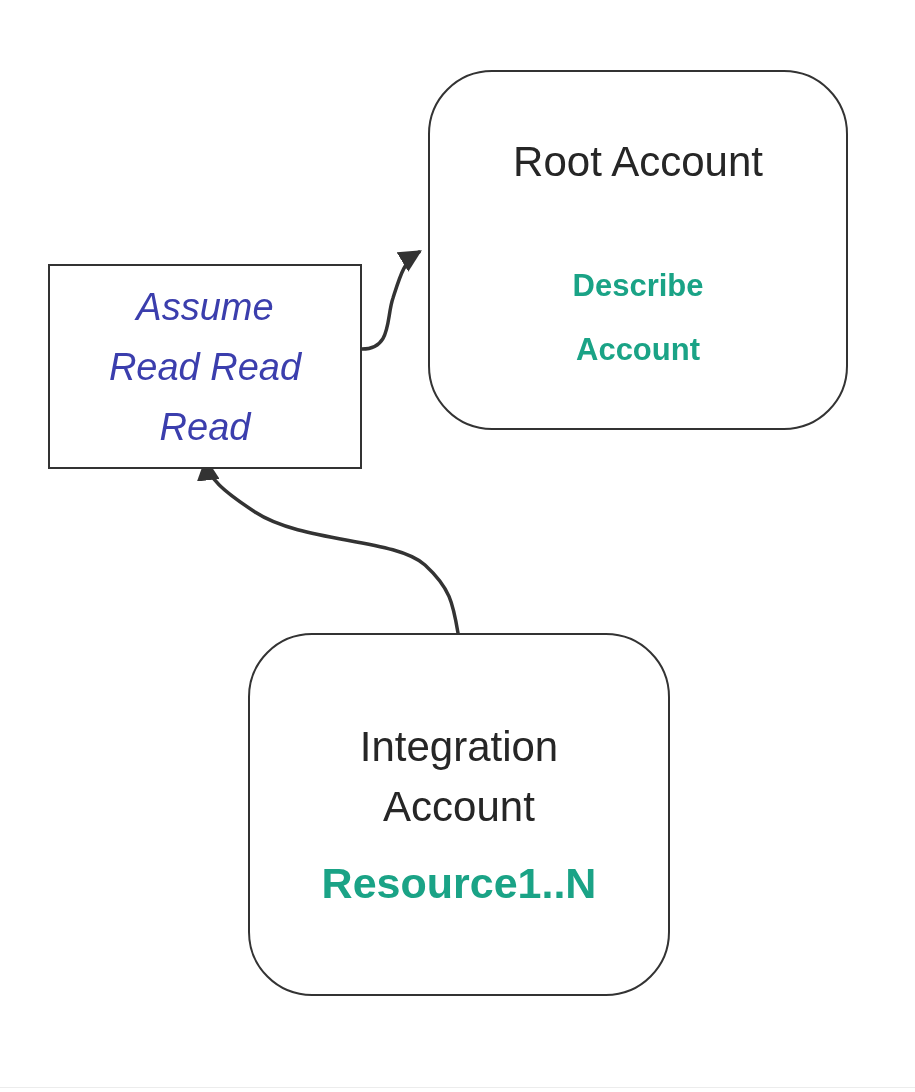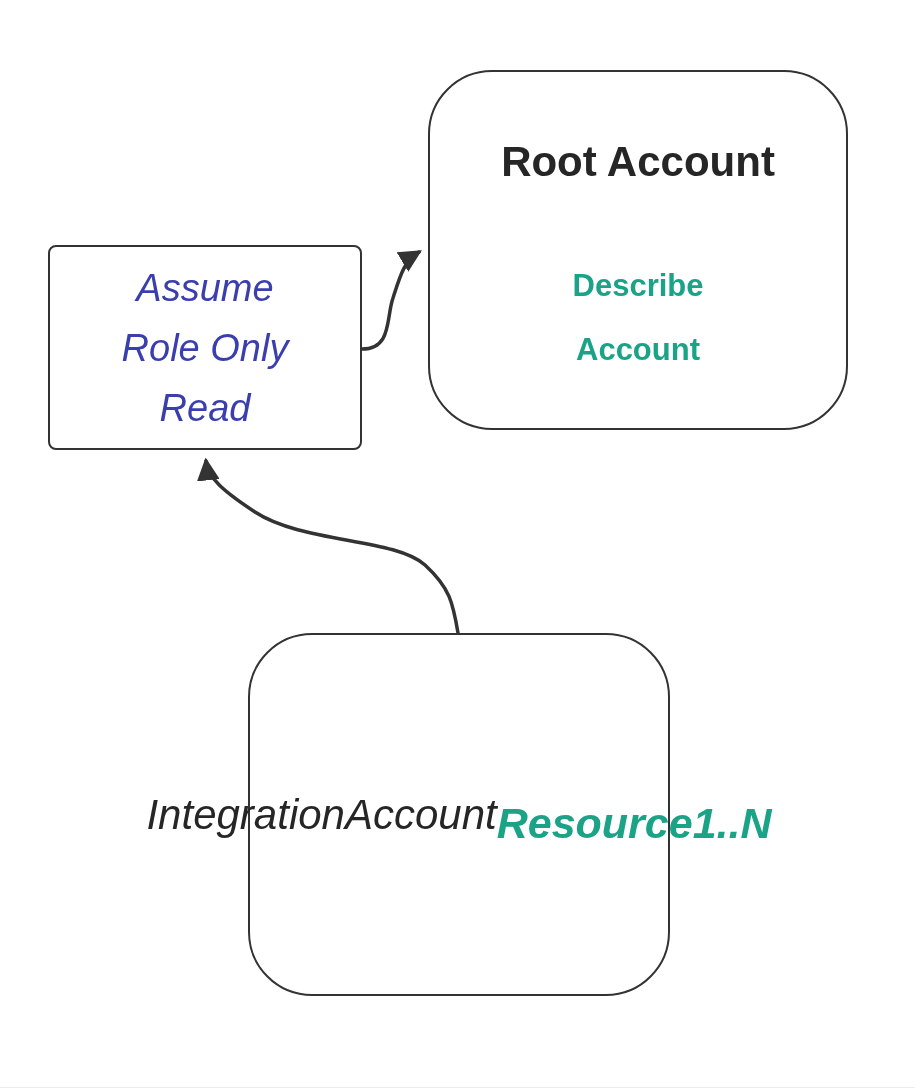--- a/index.html
+++ b/index.html
@@ -17,30 +17,29 @@
     left: 0; top: 0;
     width: 915px; height: 1092px;
     pointer-events: none;
   }
   .node {
     position: absolute;
     background: #ffffff;
     border: 2px solid #333333;
   }
   .node-rounded { border-radius: 64px; }
-  .node-rect { border-radius: 8px; border-width: 2px; }
+  .node-rect { border-radius: 0; border-width: 2px; margin-top: 19px; }
 
   
   .root-node { left: 428px; top: 70px; width: 420px; height: 360px; }
   .root-title {
     position: absolute; left: 0; top: 62px; width: 100%;
     text-align: center;
     font-size: 42px; line-height: 56px;
     color: #262626;
-    font-weight: bold;
   }
   .root-action {
     position: absolute; left: 0; top: 182px; width: 100%;
     text-align: center;
     font-size: 31px; line-height: 64px;
     font-weight: bold;
     color: #1AA386;
   }
 
   
@@ -51,22 +50,22 @@
   }
   .assume-line {
     font-size: 38px; line-height: 60px;
     font-style: italic;
     color: #3B3EAD;
     text-align: center;
   }
 
   
   .integration-node { left: 248px; top: 633px; width: 422px; height: 363px;
-    display: flex; flex-direction: row;
-    align-items: center; justify-content: center; font-style: italic;
+    display: flex; flex-direction: column;
+    align-items: center; justify-content: center;
   }
   .integration-title {
     font-size: 42px; line-height: 60px;
     color: #262626; text-align: center;
   }
   .integration-resource {
     font-size: 43px; line-height: 60px;
     font-weight: bold;
     color: #1AA386; text-align: center; margin-top: 16px;
   }
@@ -96,21 +95,21 @@
   <div class="node node-rounded root-node">
     <div class="root-title">Root Account</div>
     <div class="root-action">
       <div>Describe</div>
       <div>Account</div>
     </div>
   </div>
 
   <div class="node node-rect assume-node">
     <div class="assume-line">Assume</div>
-    <div class="assume-line">Role Only</div>
+    <div class="assume-line">Read Read</div>
     <div class="assume-line">Read</div>
   </div>
 
   <div class="node node-rounded integration-node">
     <div class="integration-title">Integration</div>
     <div class="integration-title">Account</div>
     <div class="integration-resource">Resource1..N</div>
   </div>
 
   <div class="bottom-divider"></div>

